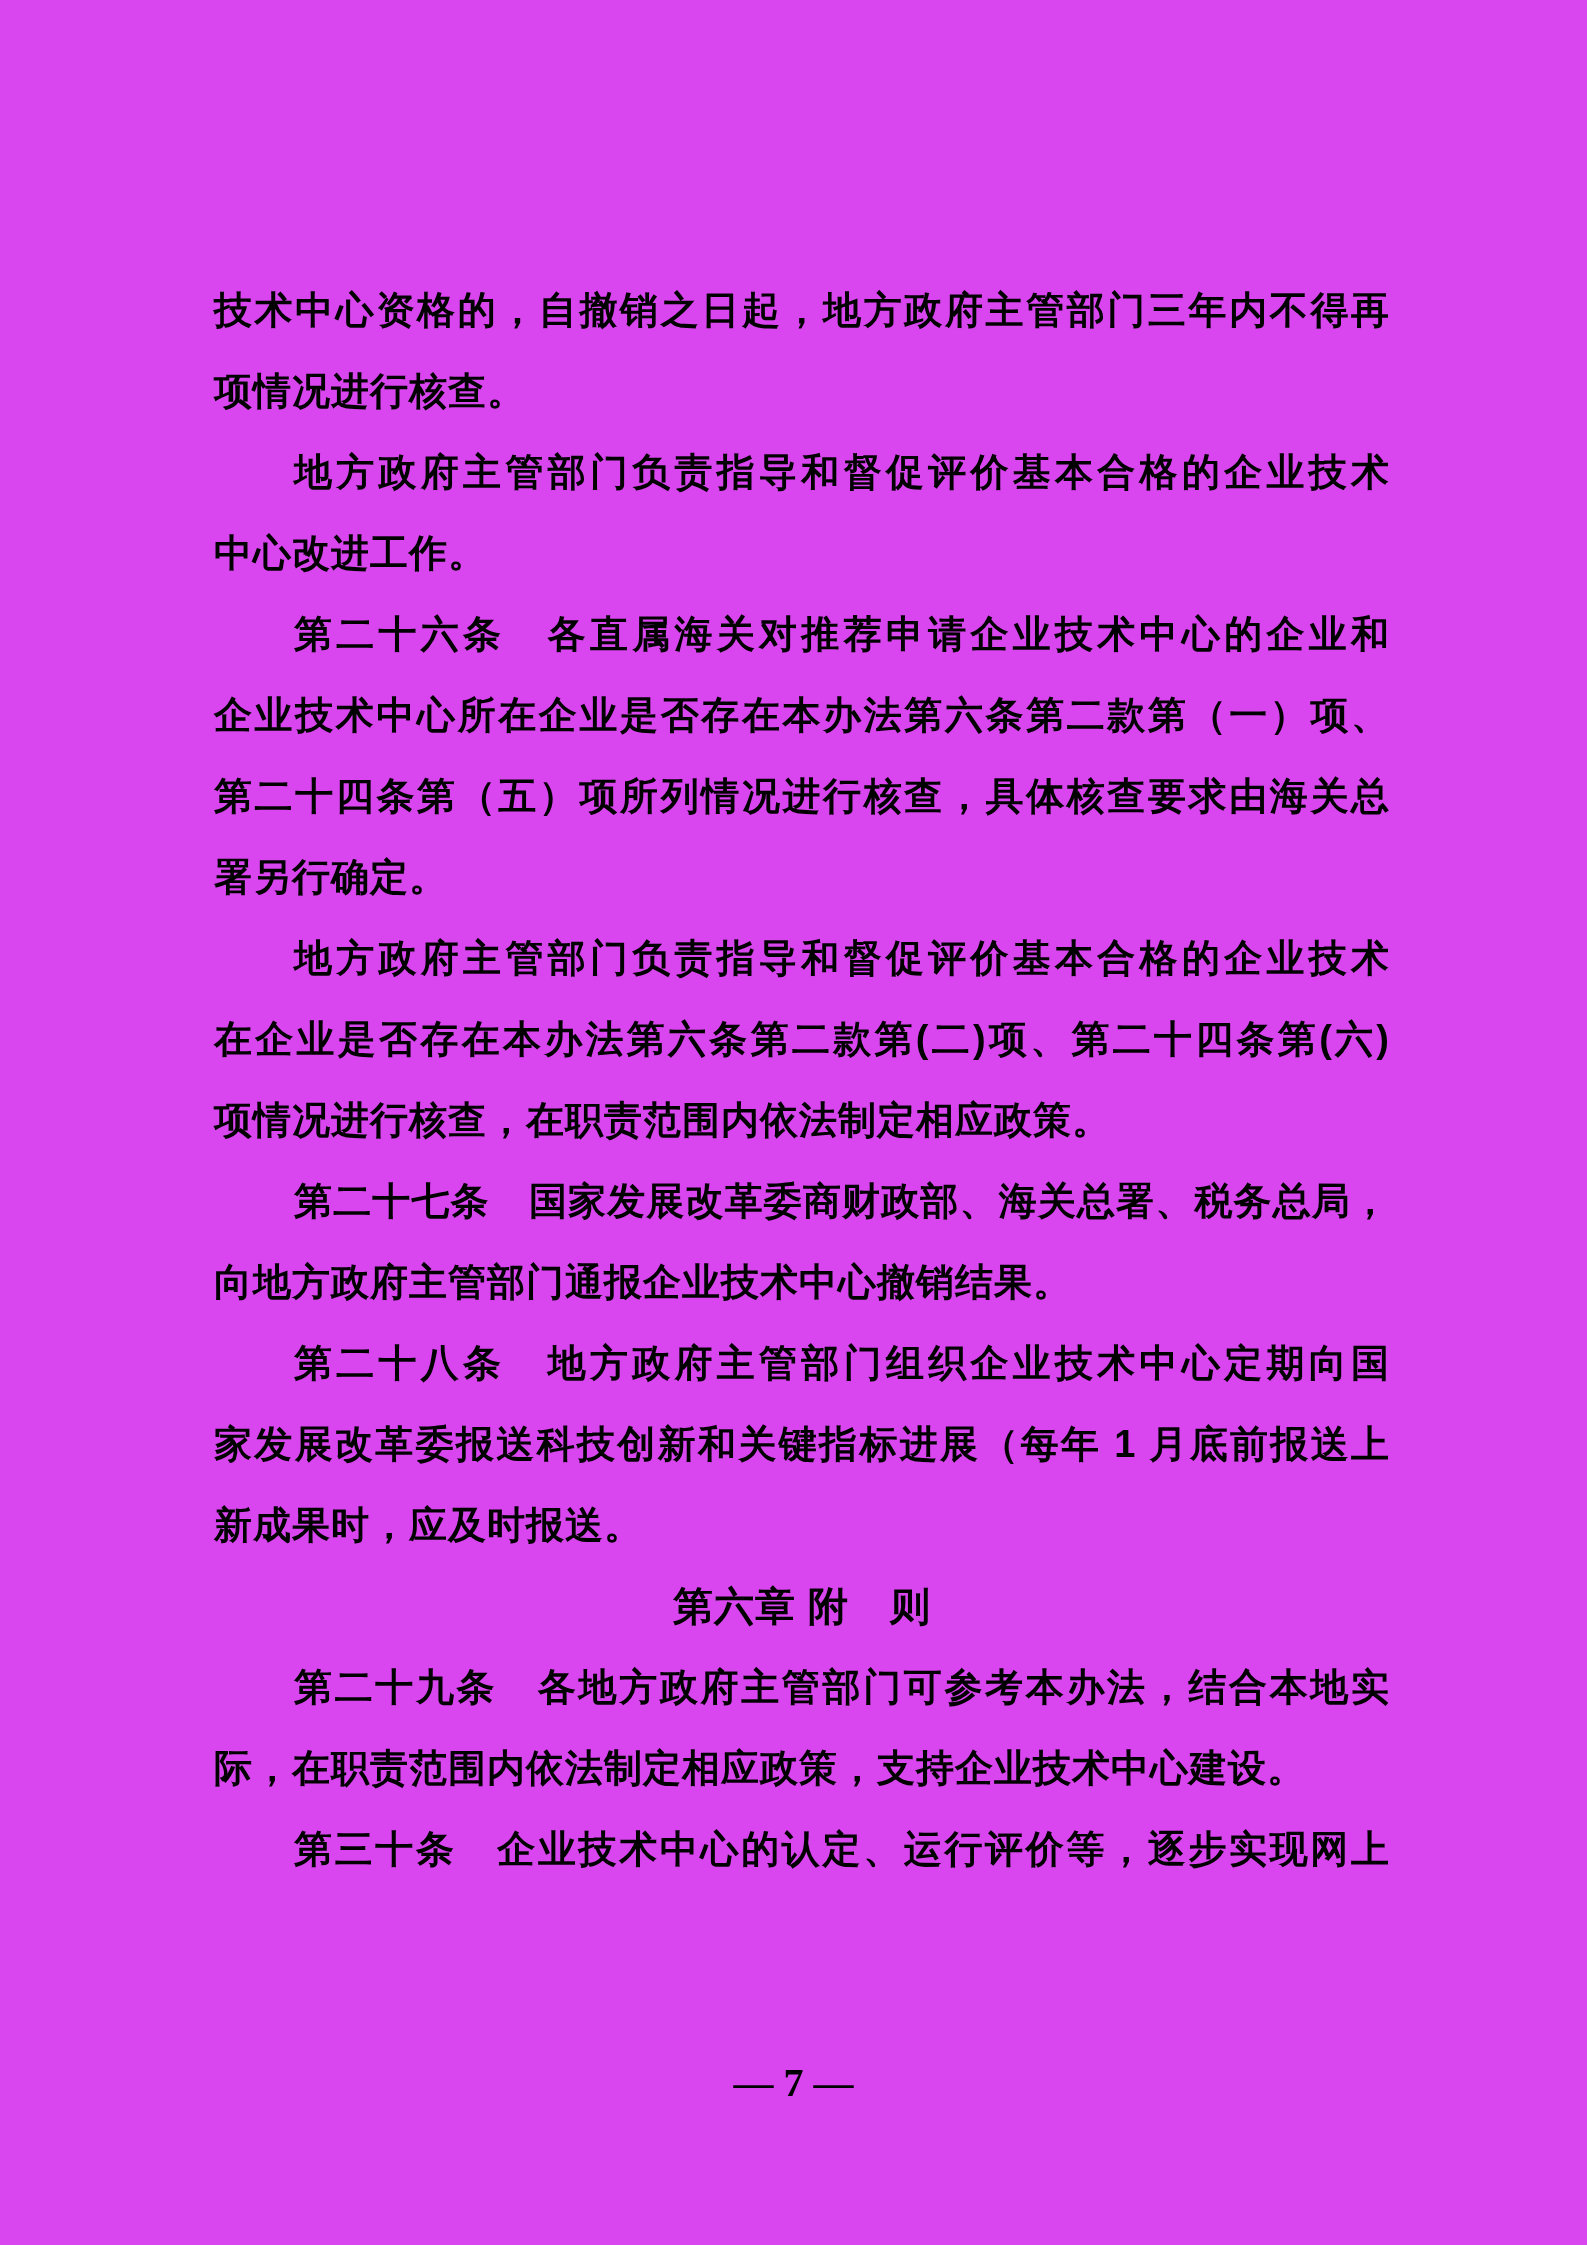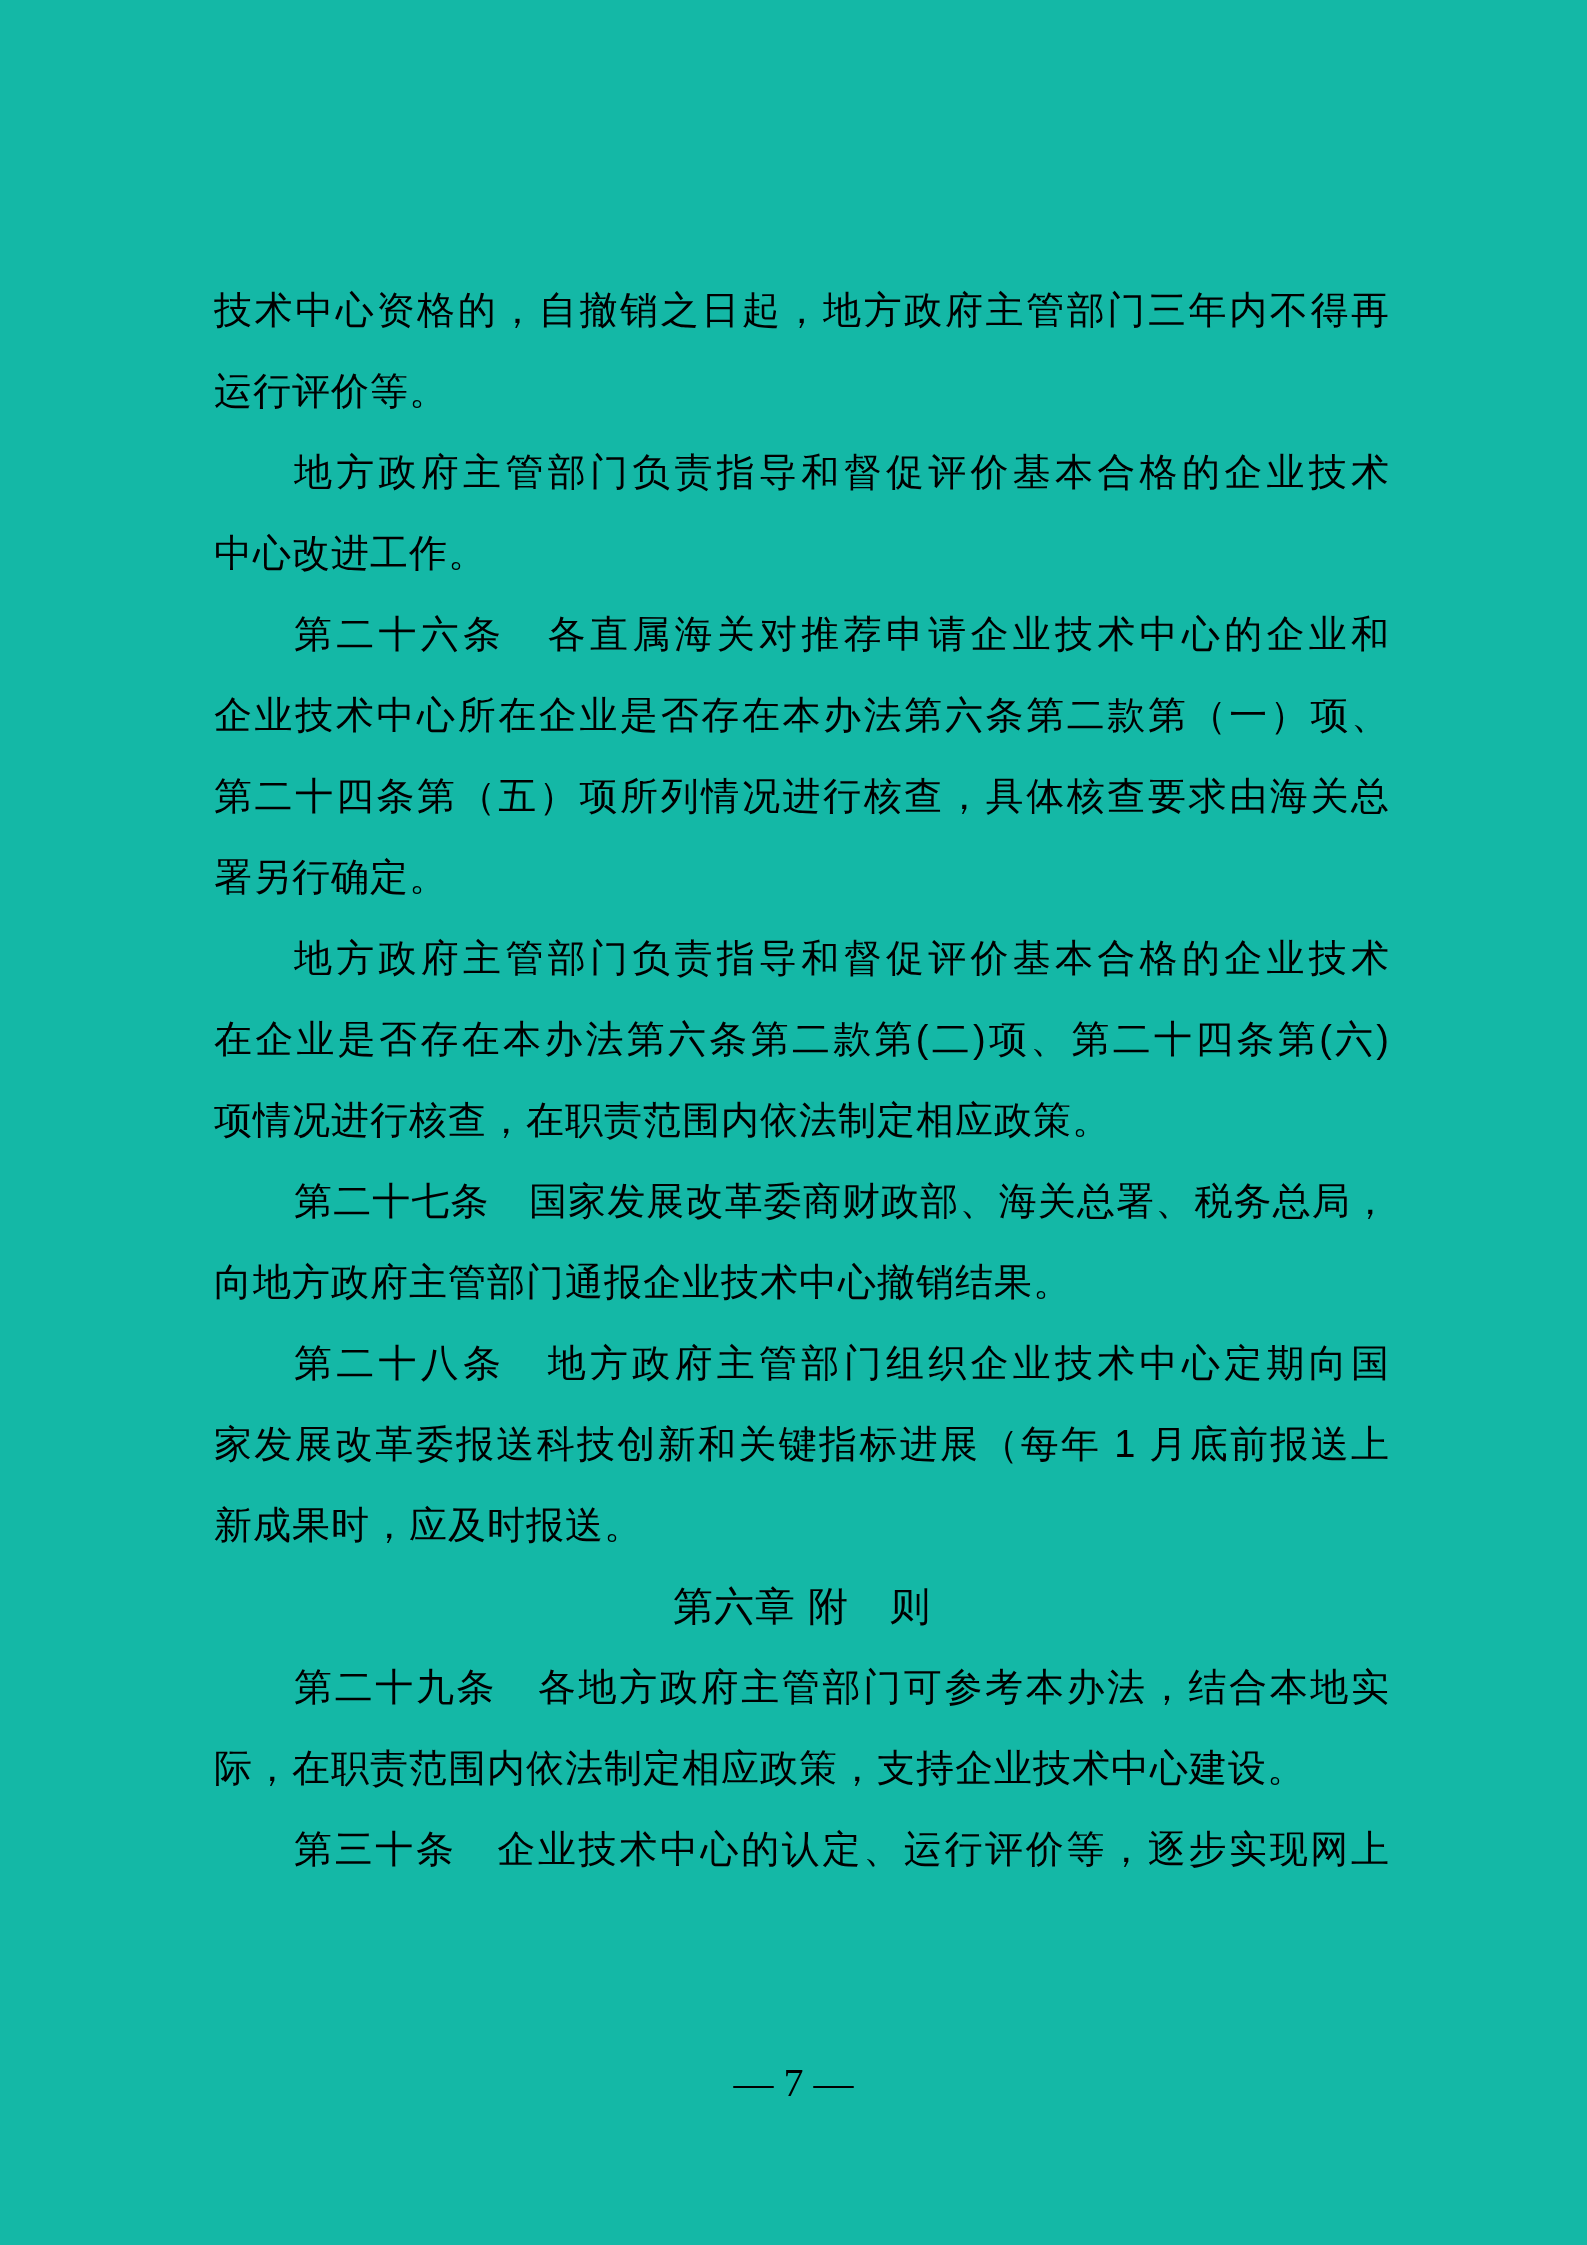--- a/index.html
+++ b/index.html
@@ -10,21 +10,22 @@
   body {
     width: 1587px;
     height: 2245px;
     position: relative;
     overflow: hidden;
     font-family: "Liberation Sans", sans-serif;
   }
   .page {
     position: absolute;
     inset: 0;
-    background: #14b8a6;
+    background: #d946ef;
+    font-weight: bold;
   }
   .doc-body {
     position: absolute;
     left: 214px;
     top: 270px;
     width: 1176px;
   }
   .line {
     height: 81px;
     line-height: 81px;
@@ -57,21 +58,21 @@
     line-height: 50px;
     color: #000000;
   }
 </style>
 </head>
 <body>
 
 <div class="page">
   <div class="doc-body">
       <div class="line fill">技术中心资格的，自撤销之日起，地方政府主管部门三年内不得再</div>
-      <div class="line">运行评价等。</div>
+      <div class="line">项情况进行核查。</div>
       <div class="line fill indent">地方政府主管部门负责指导和督促评价基本合格的企业技术</div>
       <div class="line">中心改进工作。</div>
       <div class="line fill indent">第二十六条　各直属海关对推荐申请企业技术中心的企业和</div>
       <div class="line fill">企业技术中心所在企业是否存在本办法第六条第二款第（一）项、</div>
       <div class="line fill">第二十四条第（五）项所列情况进行核查，具体核查要求由海关总</div>
       <div class="line">署另行确定。</div>
       <div class="line fill indent">地方政府主管部门负责指导和督促评价基本合格的企业技术</div>
       <div class="line fill">在企业是否存在本办法第六条第二款第(二)项、第二十四条第(六)</div>
       <div class="line">项情况进行核查，在职责范围内依法制定相应政策。</div>
       <div class="line fill indent">第二十七条　国家发展改革委商财政部、海关总署、税务总局，</div>

